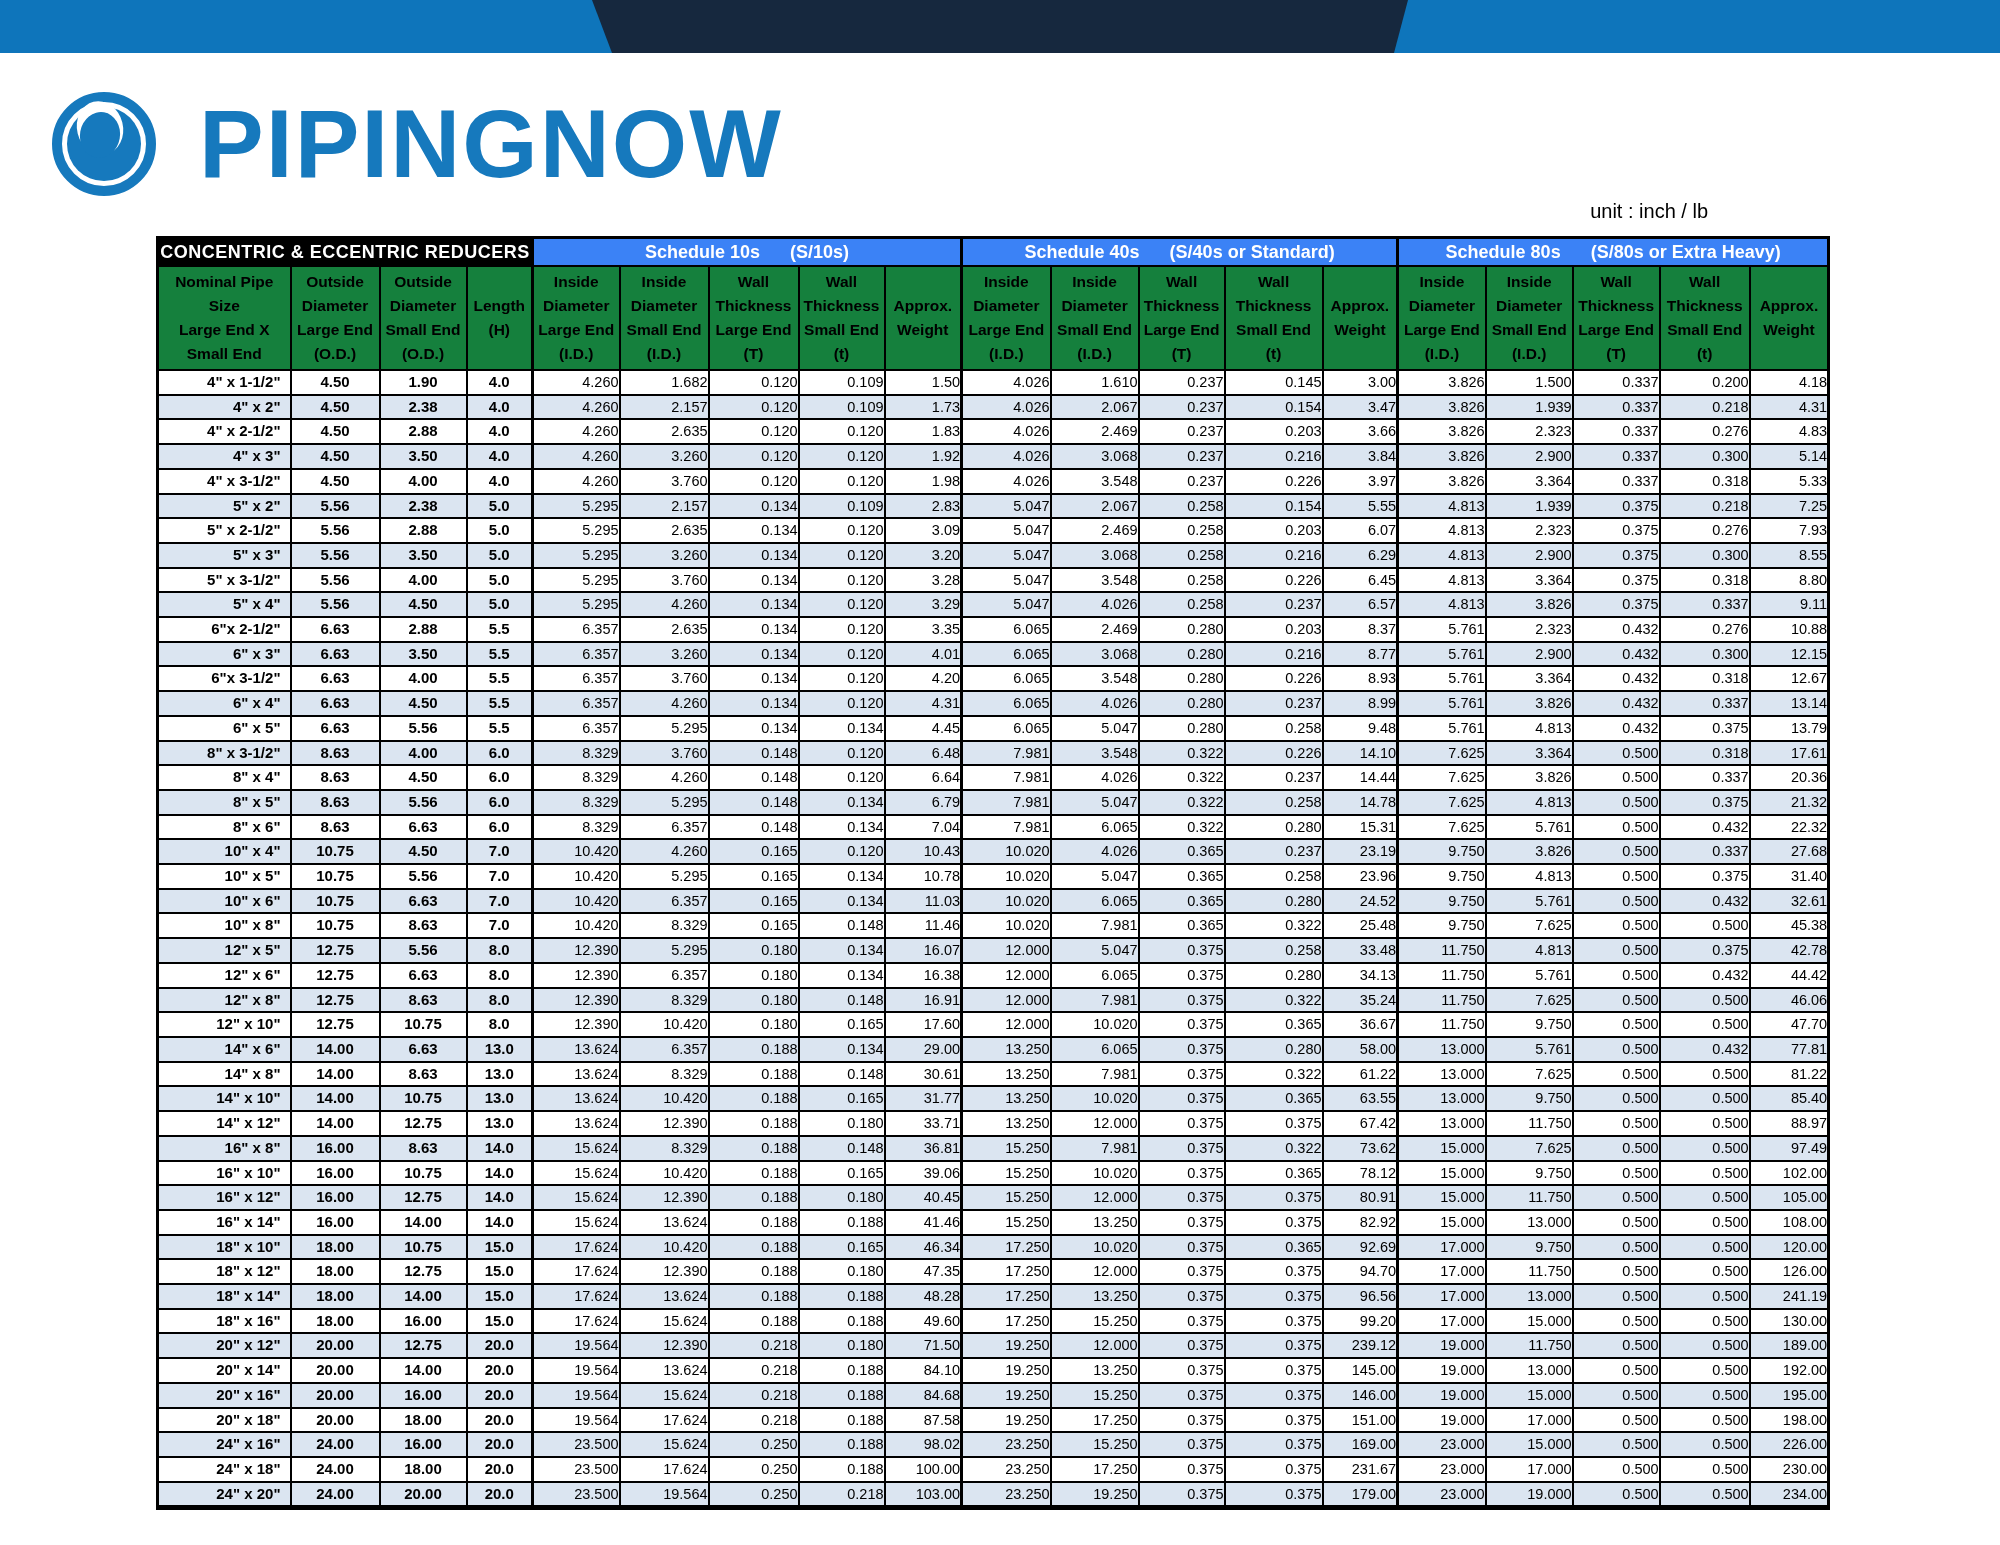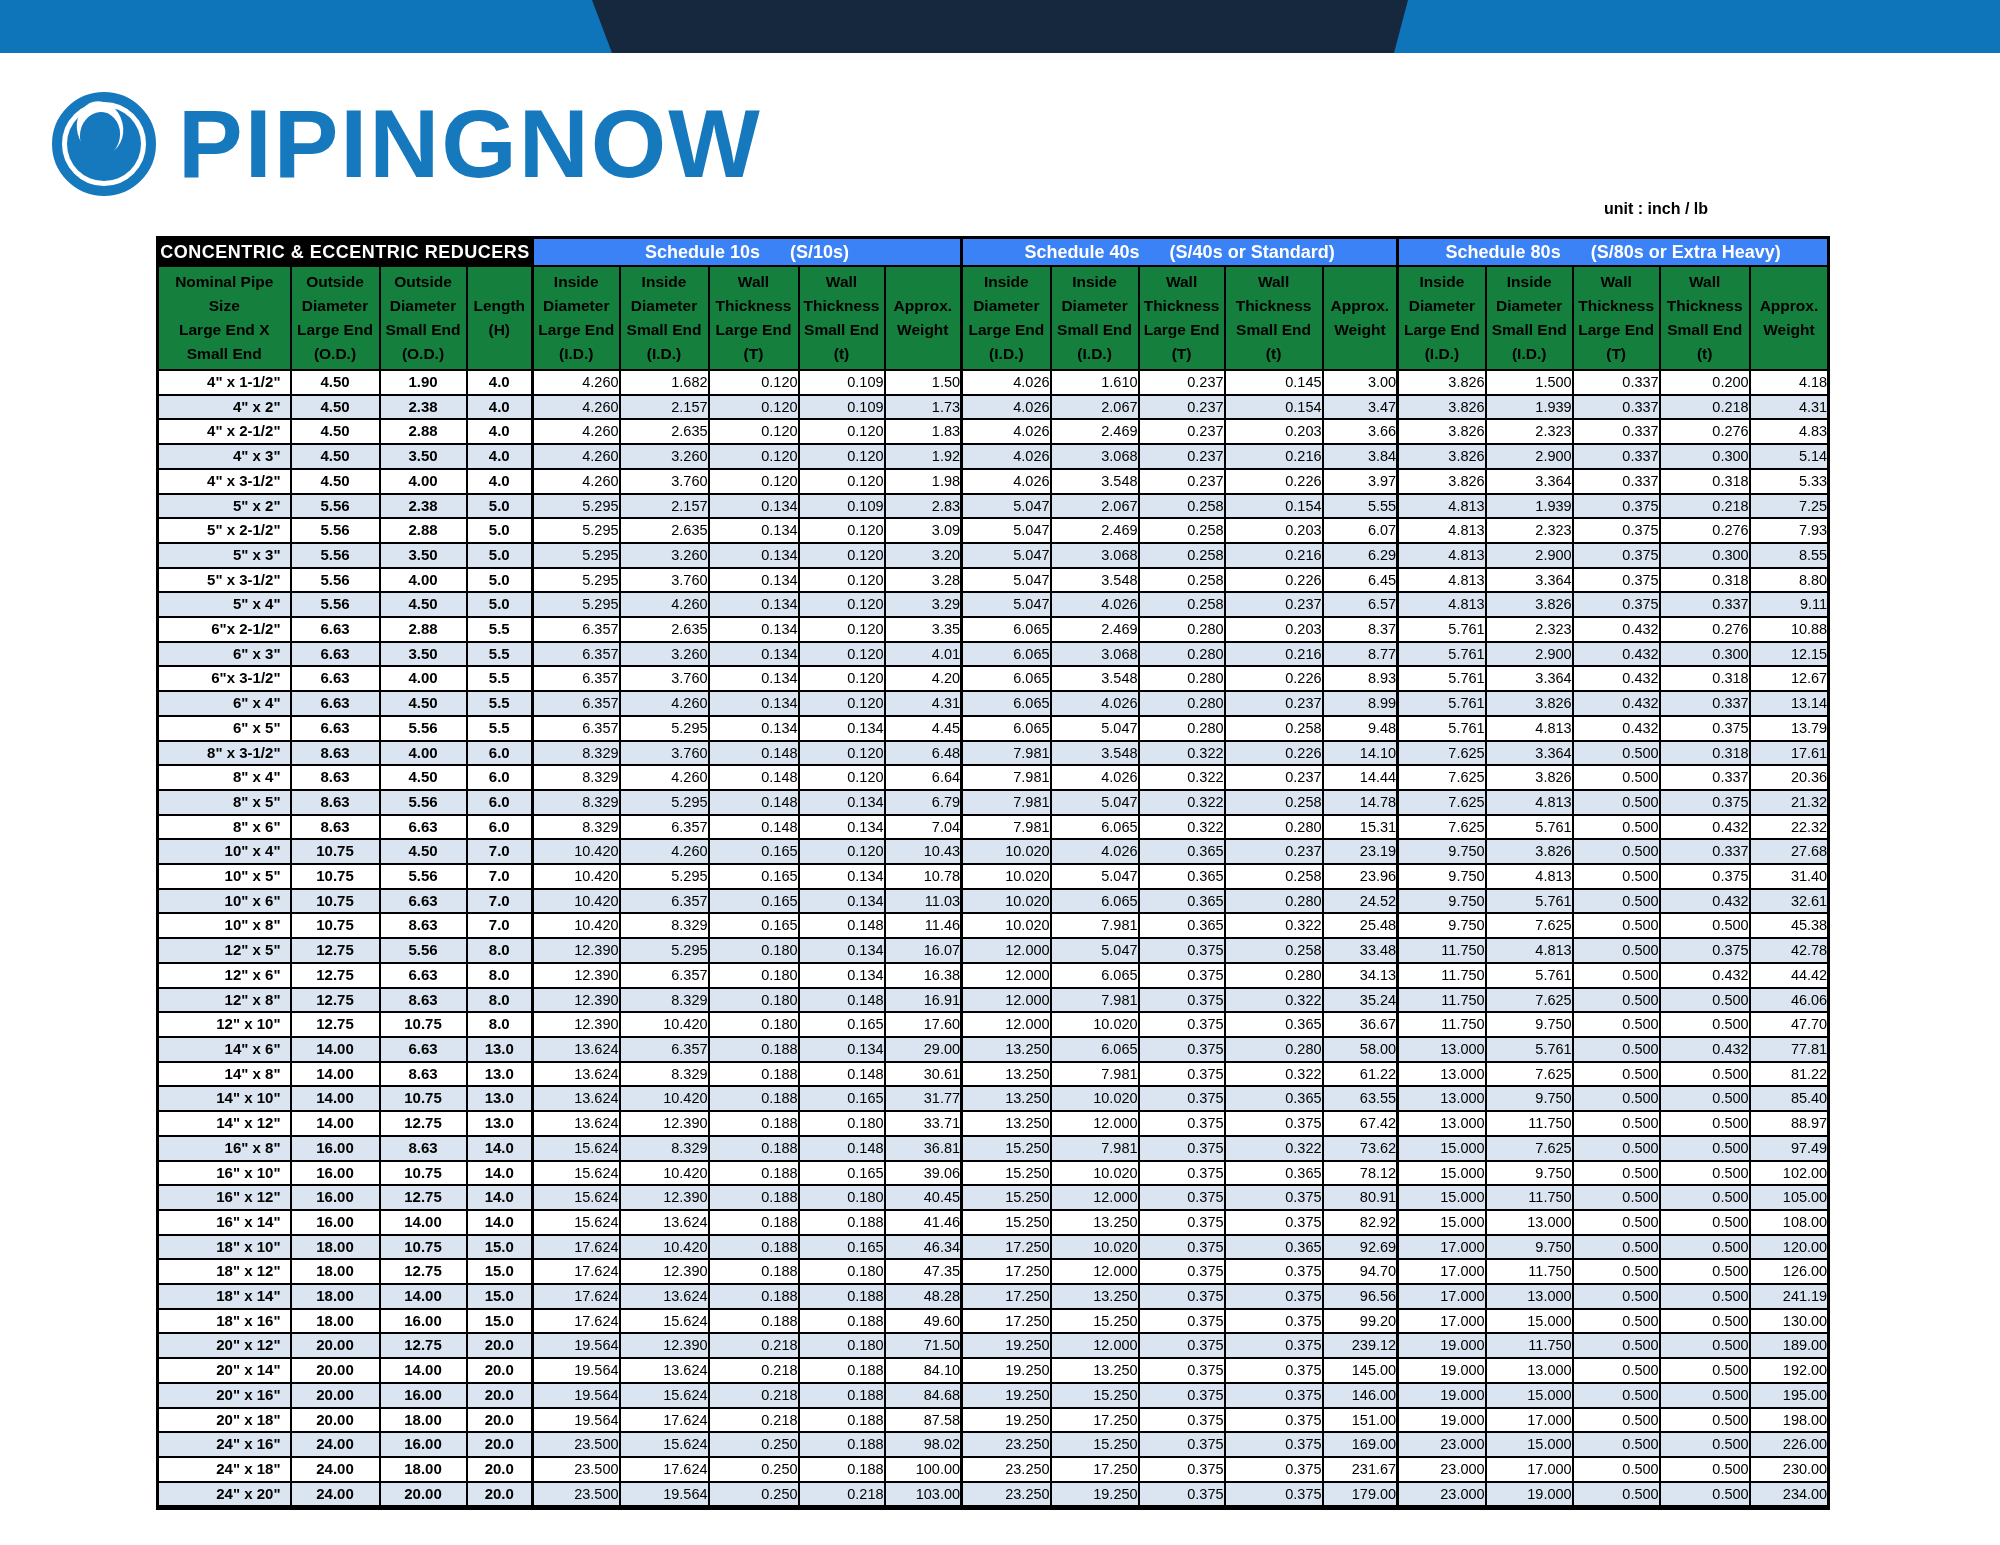--- a/index.html
+++ b/index.html
@@ -7,36 +7,36 @@
     width:2000px;height:1545px;position:relative;background:#ffffff;
     font-family:"Liberation Sans","DejaVu Sans",sans-serif;overflow:hidden;
   }
   
   .top-banner{position:absolute;left:0;top:0;width:2000px;height:53px;background:#0e75bb;}
   .banner-navy{
     position:absolute;left:0;top:0;width:2000px;height:53px;background:#16283e;
     clip-path:polygon(592px 0,1408px 0,1394px 100%,612px 100%);
   }
   
-  .logo{position:absolute;left:52px;top:92px;display:flex;align-items:center;}
+  .logo{position:absolute;left:52px;top:92px;display:flex;align-items:center;gap:21px;}
   .logo-icon{
     position:relative;width:104px;height:104px;border:10px solid #1679bd;
     border-radius:50%;background:#ffffff;box-sizing:border-box;flex:0 0 auto;
   }
   .logo-disc{position:absolute;left:5px;top:5px;width:74px;height:74px;background:#1679bd;border-radius:50%;}
   .logo-crescent{position:absolute;left:15px;top:-1px;width:46px;height:54px;background:#ffffff;border-radius:50%;transform:rotate(-14deg);}
   .logo-ball{position:absolute;left:18px;top:10px;width:40px;height:46px;background:#1679bd;border-radius:50%;transform:rotate(10deg);}
   .logo-text{
     margin-left:22px;color:#1679bd;font-size:97px;font-weight:bold;
     letter-spacing:2px;line-height:104px;white-space:nowrap;
   }
   
   .unit-label{
     position:absolute;left:1450px;top:200px;width:258px;text-align:right;
-    font-size:16px;font-weight:bold;color:#000;
+    font-size:20px;font-weight:normal;color:#000;
   }
   
   table.spec-table{
     position:absolute;left:156px;top:236px;width:1673px;
     border-collapse:collapse;table-layout:fixed;
     border:3px solid #000;border-bottom-width:5px;
   }
   .spec-table th,.spec-table td{
     border:2px solid #000;padding:0;overflow:hidden;white-space:nowrap;
   }

